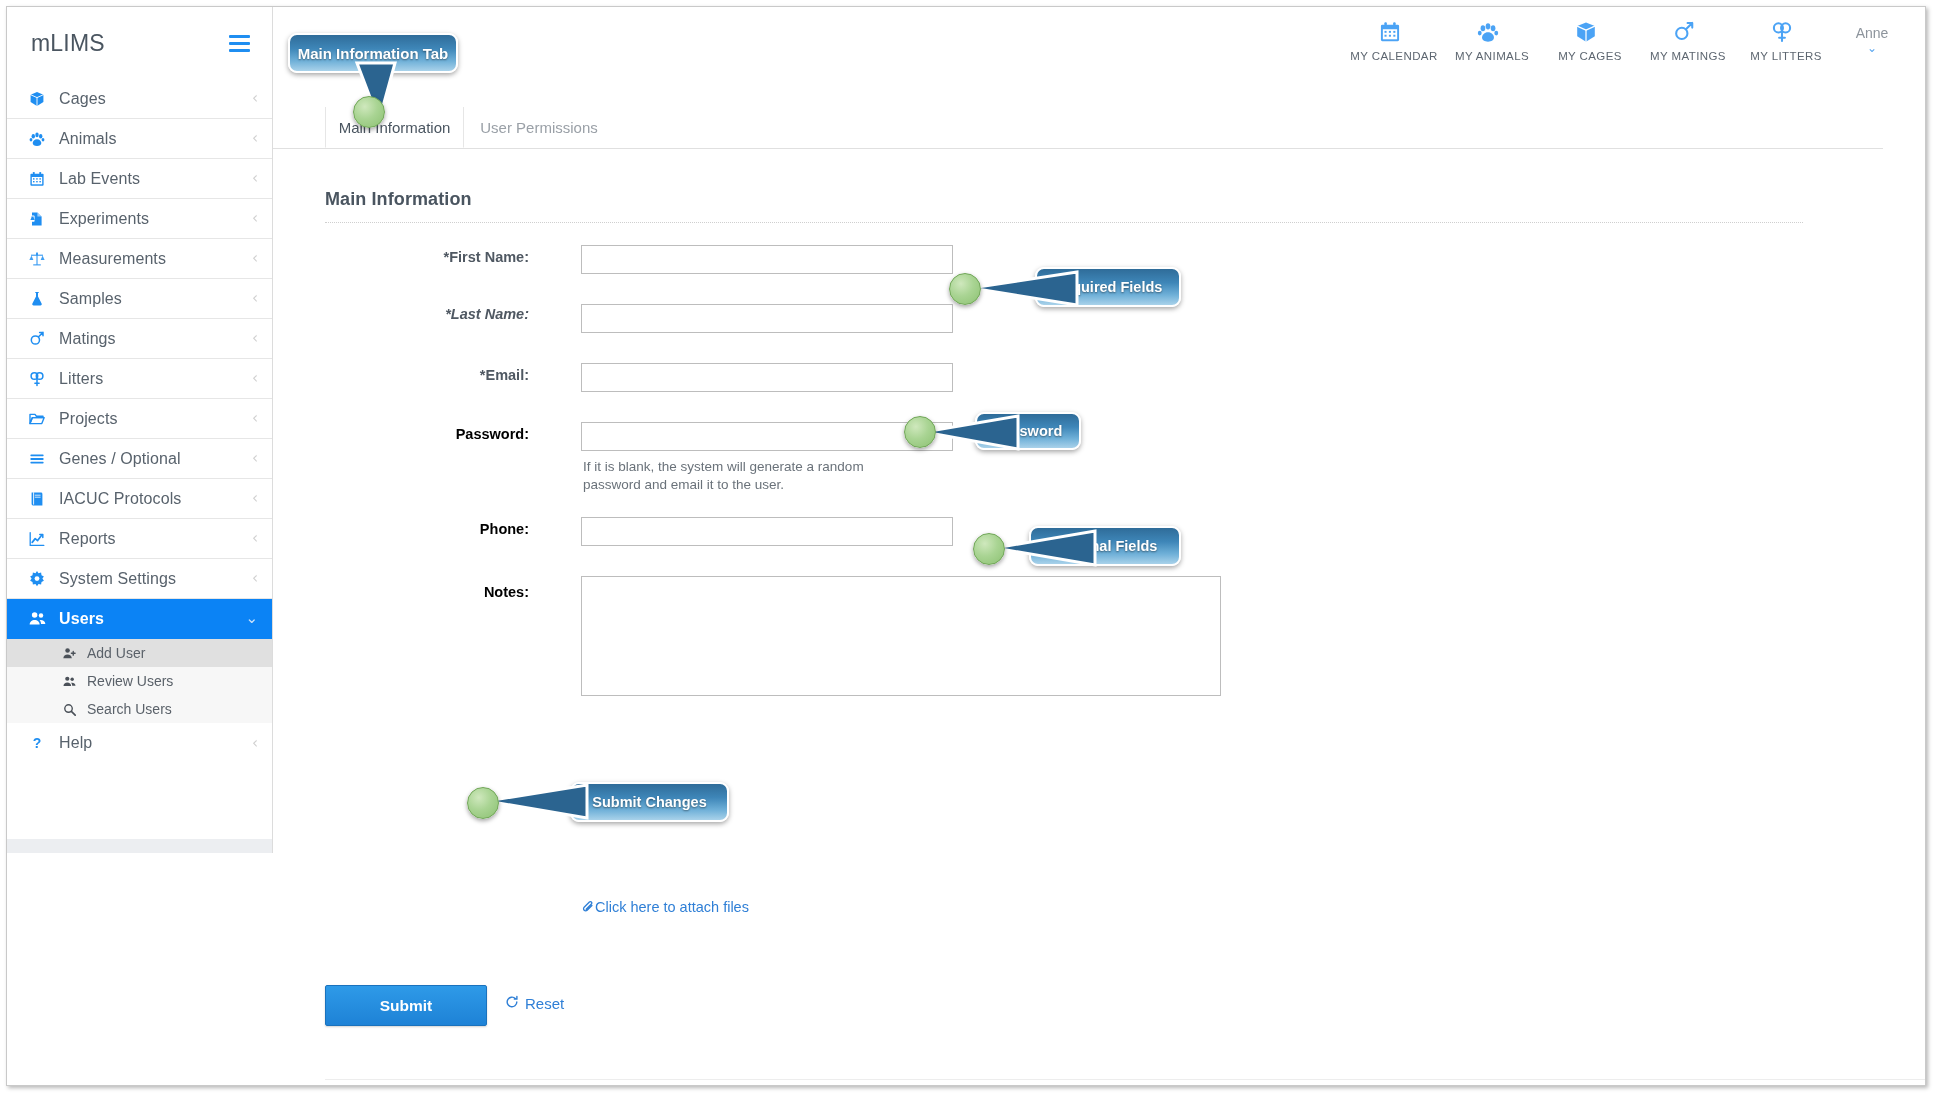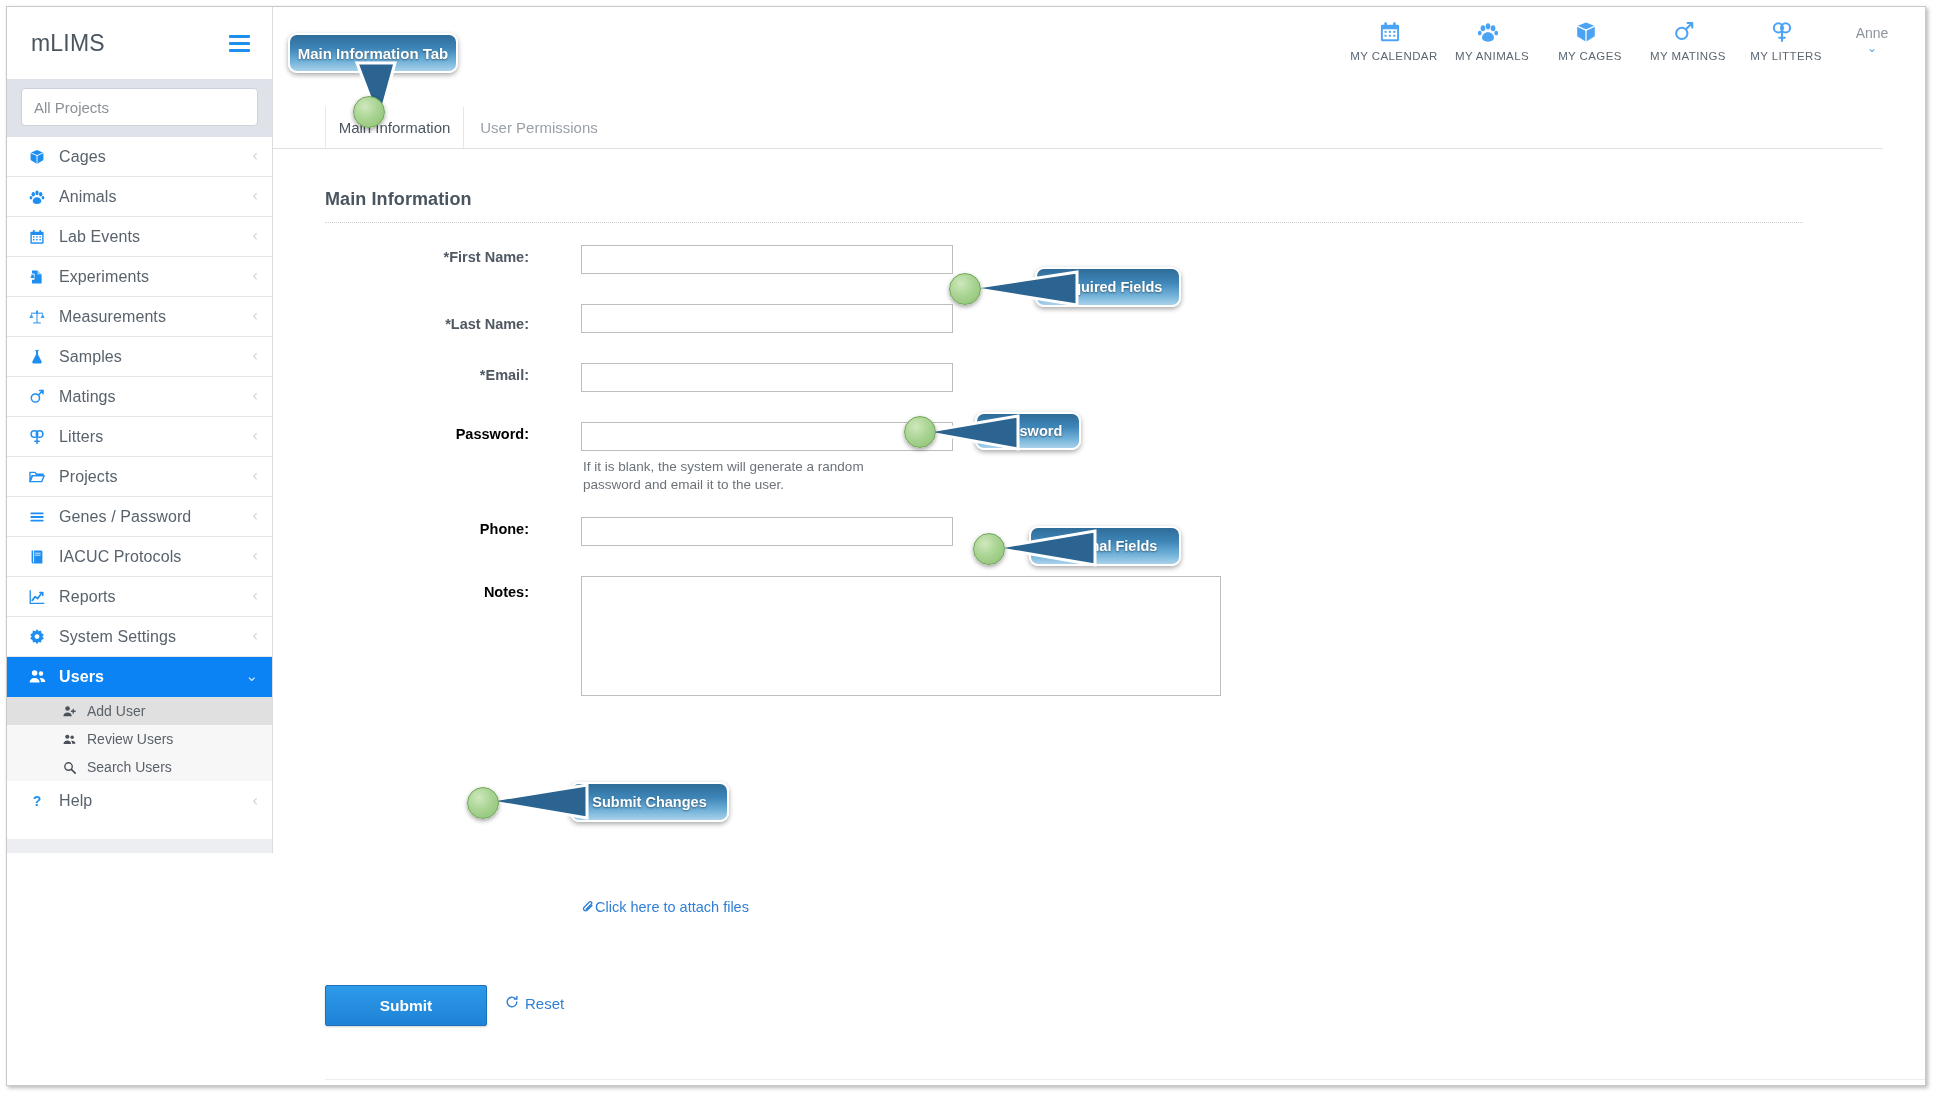--- a/index.html
+++ b/index.html
@@ -196,23 +196,20 @@
 
     <div class="brand">
       <div class="brand-name">mLIMS</div>
       <div class="hamburger">
           <i></i>
           <i></i>
           <i></i>
         </div>
     </div>
 
-    <div class="proj-wrap">
-      <input class="proj-input" value="" placeholder="All Projects" style="">
-    </div>
 
     <ul class="nav" id="navlist">
         <li class="nav-item">
           <span class="ico">
             <svg width="16" height="16" viewBox="0 0 16 16" fill="currentColor" stroke="none" stroke-width="0" stroke-linecap="round" stroke-linejoin="round">
               <path d="M8 1 1.6 3.7v7.3L8 15l6.4-4V3.7z" fill="#1f8ef1"></path>
               <path d="M1.6 3.7 8 6.6l6.4-2.9" fill="none" stroke="#fff" stroke-width="0.9"></path>
               <path d="M8 6.6V15" fill="none" stroke="#fff" stroke-width="0.9"></path>
             </svg>
           </span>
@@ -321,21 +318,21 @@
         <li class="nav-item">
           <span class="ico">
             <svg width="16" height="16" viewBox="0 0 16 16" fill="currentColor" stroke="none" stroke-width="0" stroke-linecap="round" stroke-linejoin="round">
               <g fill="#1f8ef1">
                 <rect x="1.4" y="3.5" width="13.2" height="1.8" rx=".7"></rect>
                 <rect x="1.4" y="7.1" width="13.2" height="1.8" rx=".7"></rect>
                 <rect x="1.4" y="10.7" width="13.2" height="1.8" rx=".7"></rect>
               </g>
             </svg>
           </span>
-          <span class="nav-label">Genes / Password</span>
+          <span class="nav-label">Genes / Optional</span>
           <span class="chev">‹</span>
         </li>
         <li class="nav-item">
           <span class="ico">
             <svg width="16" height="16" viewBox="0 0 16 16" fill="currentColor" stroke="none" stroke-width="0" stroke-linecap="round" stroke-linejoin="round">
               <path d="M2.6 1.6h9.4a1.4 1.4 0 0 1 1.4 1.4v11.4H4a1.4 1.4 0 0 1-1.4-1.4z" fill="#1f8ef1"></path>
               <path d="M4.6 1.6v11.6" stroke="#fff" stroke-width=".9" fill="none"></path>
               <path d="M6.2 4.2h5M6.2 6.2h5" stroke="#fff" stroke-width=".8" fill="none"></path>
             </svg>
           </span>
@@ -502,21 +499,21 @@
 
     <div class="sec-title">Main Information</div>
     <div class="sec-rule"></div>
 
     <div class="frow" style="top:166px;">
       <div class="flabel req" style="top:4px;">*First Name:</div>
       <input class="finput" type="text" value="" style="">
     </div>
 
     <div class="frow" style="top:225px;">
-      <div class="flabel req" style="top:12px;">*Last Name:</div>
+      <div class="flabel req" style="top:2px;font-style:italic;">*Last Name:</div>
       <input class="finput" type="text" value="" style="">
     </div>
 
     <div class="frow" style="top:284px;">
       <div class="flabel req" style="top:4px;">*Email:</div>
       <input class="finput" type="text" value="" style="">
     </div>
 
     <div class="frow" style="top:343px;">
       <div class="flabel" style="top:4px;">Password:</div>

